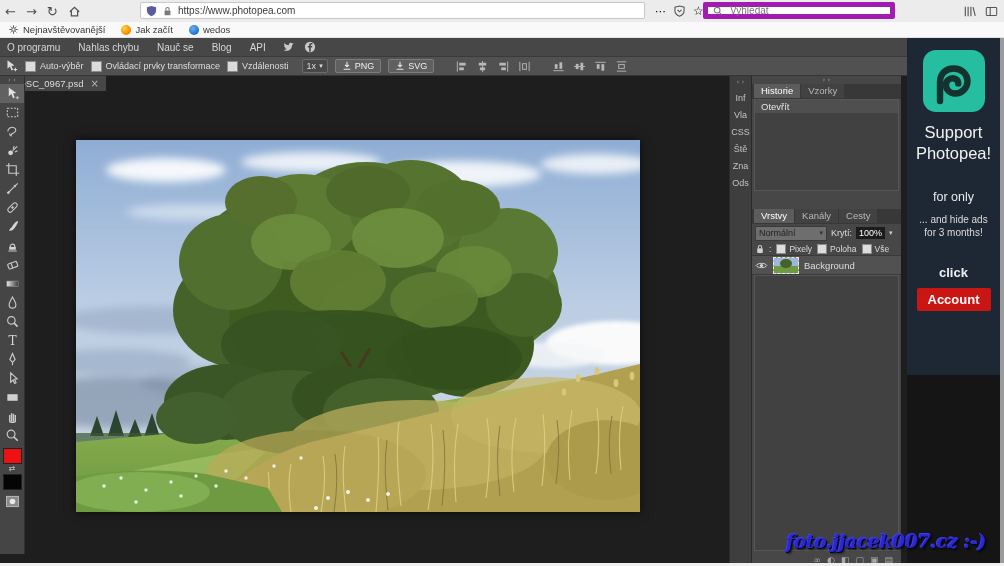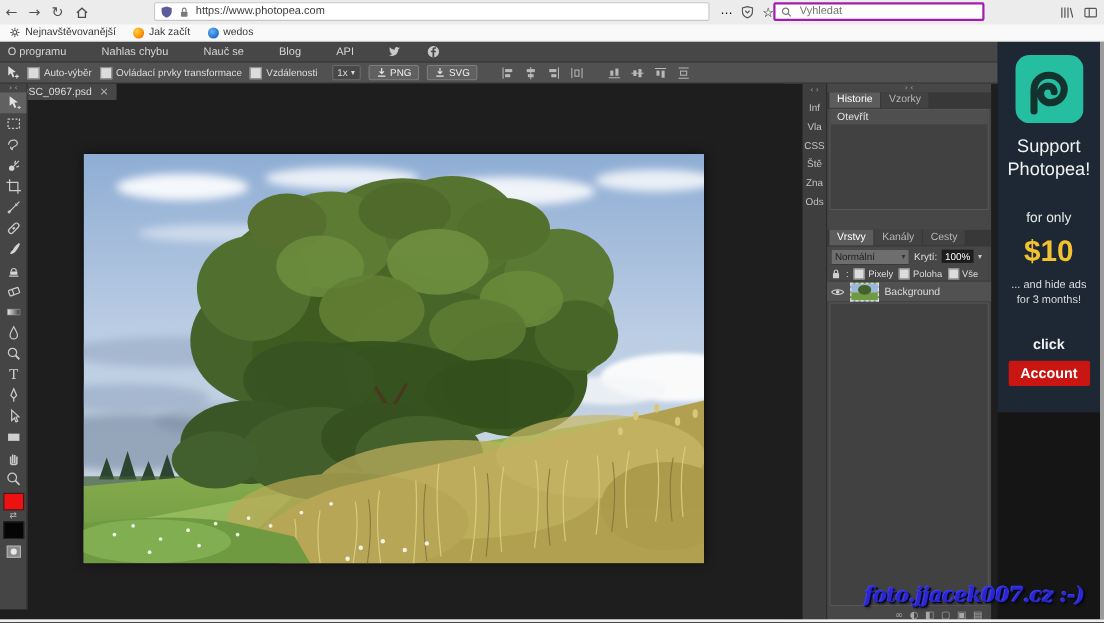--- a/index.html
+++ b/index.html
@@ -8,36 +8,36 @@
   .abs{position:absolute;}
   .flex{display:flex;align-items:center;}
   .gi{font-family:"DejaVu Sans",sans-serif;}
 
   
   #chrome{left:0;top:0;width:1004px;height:22px;background:#ececed;border-bottom:1px solid #d4d4d5;}
   #chrome .navic{font-size:13px;color:#4f4f4f;margin:0 5px;line-height:21px;}
   #urlbar{left:140px;top:2px;width:505px;height:17px;background:#fff;border:1px solid #c8c8c8;border-radius:2px;padding:0 5px;gap:5px;box-sizing:border-box;}
   #urltext{font-size:10px;color:#3a3a3a;white-space:nowrap;}
   #pageacts{left:655px;top:2px;height:18px;gap:8px;}
-  #searchbar{left:703px;top:2px;width:192px;height:17px;background:#fff;border:2px solid #a21caf;border-radius:2px;padding:0 5px;gap:5px;box-sizing:border-box;}
+  #searchbar{left:703px;top:2px;width:192px;height:17px;background:#fff;border:5px solid #a21caf;border-radius:2px;padding:0 5px;gap:5px;box-sizing:border-box;}
   #searchbar input{border:none;outline:none;font-size:10px;width:140px;color:#333;background:transparent;font-family:inherit;}
   #chromeright{right:6px;top:2px;height:18px;gap:9px;}
 
   
   #bookmarks{left:0;top:22px;width:1004px;height:16px;background:#f9f9fa;border-bottom:1px solid #e3e3e4;gap:16px;padding-left:8px;box-sizing:border-box;}
   .bm{gap:4px;font-size:9.5px;color:#383838;}
   .fav{width:10px;height:10px;border-radius:50%;display:inline-block;}
   .fav-ff{background:radial-gradient(circle at 35% 35%,#ffd24a,#ff9500 55%,#e04e00);}
   .fav-wd{background:radial-gradient(circle at 38% 35%,#6db2f2,#1c6fd0 70%,#124f9c);}
 
   
   #ppmenu{left:0;top:38px;width:907px;height:18px;background:#474747;justify-content:space-between;}
   #ppmenu .mi{padding:2px 8px;font-size:10px;color:#d6d6d6;white-space:nowrap;}
   #ppmenu .mi.accent{background:#c9211b;color:#fff;border-radius:2px;padding:2px 6px;margin-left:2px;}
-  #pplinks{gap:18px;text-align:right;}
+  #pplinks{gap:4px;text-align:right;}
   #pplinks .mi{padding:2px 7px;}
   
   #ppopts{left:0;top:56px;width:907px;height:20px;background:#515151;border-top:1px solid #3a3a3a;border-bottom:1px solid #353535;gap:7px;padding-left:4px;box-sizing:border-box;}
   .cb{width:9px;height:9px;background:#dcdcdc;border:1px solid #8a8a8a;display:inline-block;}
   .optlab{font-size:9px;color:#ddd;}
   .optgrp{gap:4px;}
   .ddl{background:#484848;border:1px solid #6b6b6b;border-radius:2px;color:#ddd;font-size:9px;padding:1px 4px;gap:3px;display:flex;align-items:center;}
   .expbtn{background:#606060;border:1px solid #7d7d7d;border-radius:2px;color:#eee;font-size:9px;padding:1px 6px;gap:3px;display:flex;align-items:center;}
   .alico{display:inline-flex;}
 
@@ -630,21 +630,20 @@
   </div>
 
   <div id="ad" class="abs">
     <svg id="adlogo" viewBox="0 0 62 62">
       <rect width="62" height="62" rx="13" fill="#25bea0"></rect>
       <path d="M17 51 L17 32 C17 23.5 23 18.5 30.5 18.5 C38.5 18.5 44.5 24 44.5 31 C44.5 38 39 43.5 32 43.5 C26.8 43.5 23 39.8 23 35 C23 30.8 26.2 28.2 29.8 28.2 C33.2 28.2 35.3 30.7 35.3 33.4" fill="none" stroke="#14322e" stroke-width="6.4" stroke-linecap="round"></path>
     </svg>
     <div class="adtitle">Support</div>
     <div class="adtitle">Photopea!</div>
     <div class="adsub">for only</div>
-    <div class="adprice">$10</div>
     <div class="adnote">
       <div>... and hide ads</div>
       <div>for 3 months!</div>
     </div>
     <div class="adclick">click</div>
     <span id="adbtn">Account</span>
   </div>
   <div id="adbelow" class="abs"></div>
   <div id="vscroll" class="abs"></div>
   <div id="bottomline" class="abs"></div>

